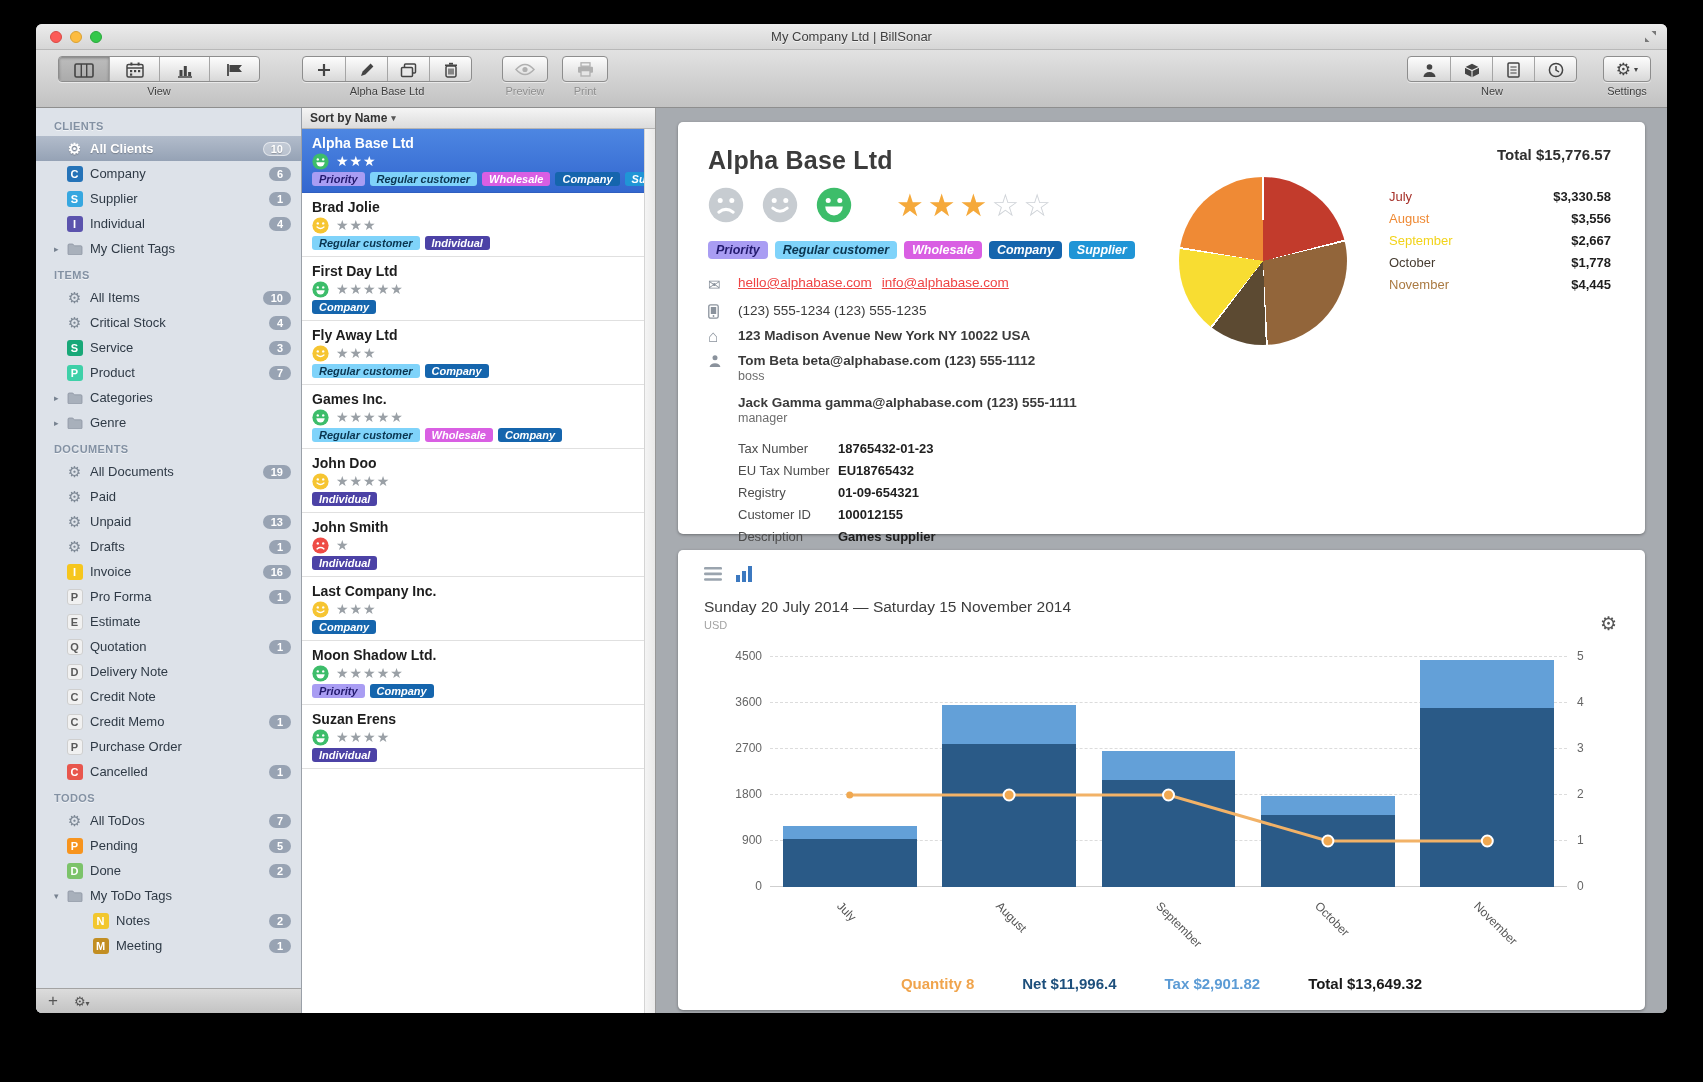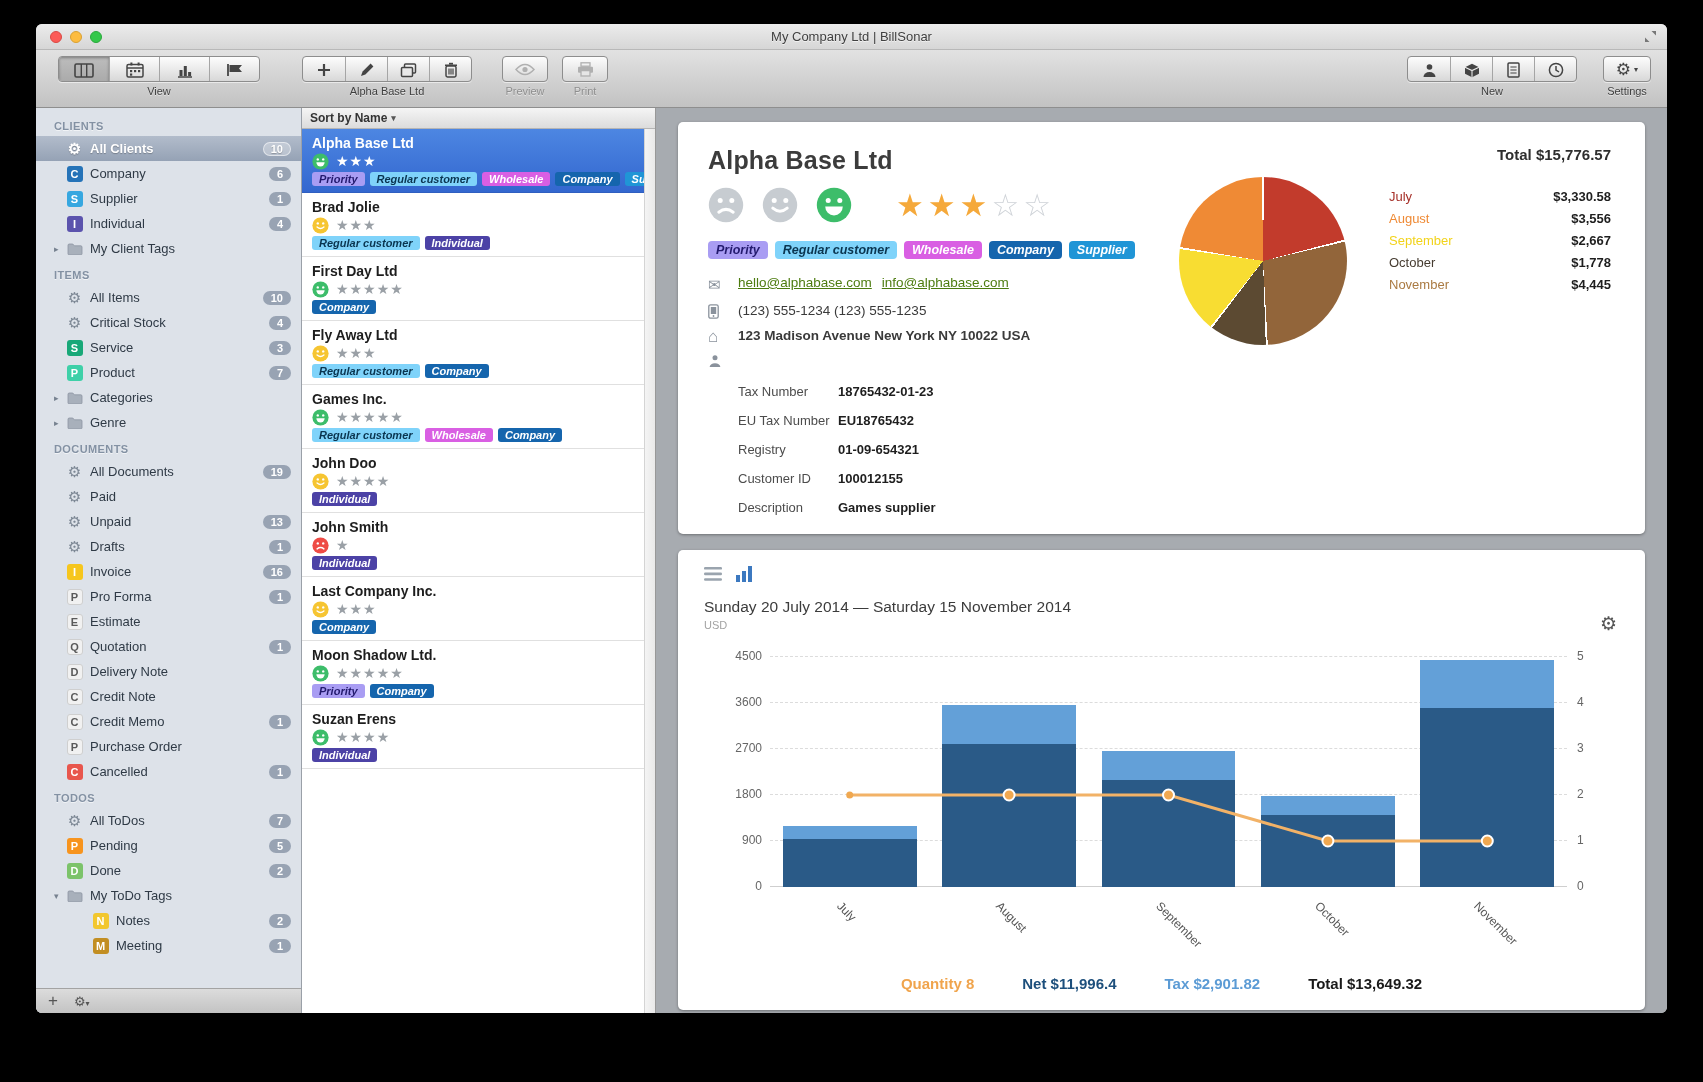--- a/index.html
+++ b/index.html
@@ -104,26 +104,26 @@
   .moodrow { display:flex; align-items:center; gap:18px; margin-top:12px; height:36px; }
   .bigstars { margin-left:26px; font-size:31px; letter-spacing:4px; line-height:1; }
   .bigstars .on { color:#f5a93b; }
   .bigstars .off { color:#cfd3d8; }
   .dtags { display:flex; gap:7px; margin-top:18px; }
   .dtags .tagpill { font-size:12.5px; padding:2px 8px; border-radius:4px; }
 
   .contact { margin-top:16px; font-size:13.5px; color:#3a3a3a; }
   .crowline { display:flex; align-items:flex-start; margin-top:9px; }
   .cic { width:30px; flex:0 0 30px; color:#8a929c; font-size:15px; text-align:left; padding-top:1px; }
-  .emails a { color:#4d7c0f; text-decoration:underline; margin-right:10px; }
+  .emails a { color:#ef4444; text-decoration:underline; margin-right:10px; }
   .bold { font-weight:bold; }
   .role { color:#6d6d6d; font-size:12.5px; margin-top:1px; }
   .person2 { margin-top:12px; }
   .fields { margin-top:16px; margin-left:30px; }
-  .frow { display:flex; margin-top:14px; font-size:13px; }
+  .frow { display:flex; margin-top:7px; font-size:13px; }
   .flabel { width:100px; flex:0 0 100px; color:#4c4c4c; }
   .fvalue { font-weight:bold; color:#1e1e1e; }
 
   .total-line { text-align:right; font-size:15px; font-weight:bold; color:#2e2e2e; padding-right:4px; }
   .pie-wrap { display:flex; margin-top:14px; }
   .pie { width:168px; height:168px; border-radius:50%; flex:0 0 168px; margin-left:14px; }
   .mtable { flex:1; margin-left:42px; margin-top:12px; }
   .mrow { display:flex; justify-content:space-between; font-size:13px; margin-bottom:7px; padding-right:4px; }
   .mrow .mv { font-weight:bold; color:#1e1e1e; }
 
@@ -828,20 +828,30 @@
               <span class="cic" style="font-size:17px;line-height:.9;">⌂</span>
               <span class="bold">123 Madison Avenue New York NY 10022 USA</span>
             </div>
             <div class="crowline">
               <span class="cic">
                 <svg width="14" height="14" viewBox="0 0 14 14">
                     <circle cx="7" cy="3.8" r="2.5" fill="#8a929c"></circle>
                     <path d="M1.6 13 a5.5 4.6 0 0 1 10.8 0 z" fill="#8a929c"></path>
                   </svg>
               </span>
+              <span id="contacts-block">
+                  <div class="">
+                    <div class="bold">Tom Beta beta@alphabase.com (123) 555-1112</div>
+                    <div class="role">boss</div>
+                  </div>
+                  <div class="person2">
+                    <div class="bold">Jack Gamma gamma@alphabase.com (123) 555-1111</div>
+                    <div class="role">manager</div>
+                  </div>
+                </span>
             </div>
           </div>
           <div class="fields" id="fields-table">
               <div class="frow">
                 <span class="flabel">Tax Number</span>
                 <span class="fvalue">18765432-01-23</span>
               </div>
               <div class="frow">
                 <span class="flabel">EU Tax Number</span>
                 <span class="fvalue">EU18765432</span>

